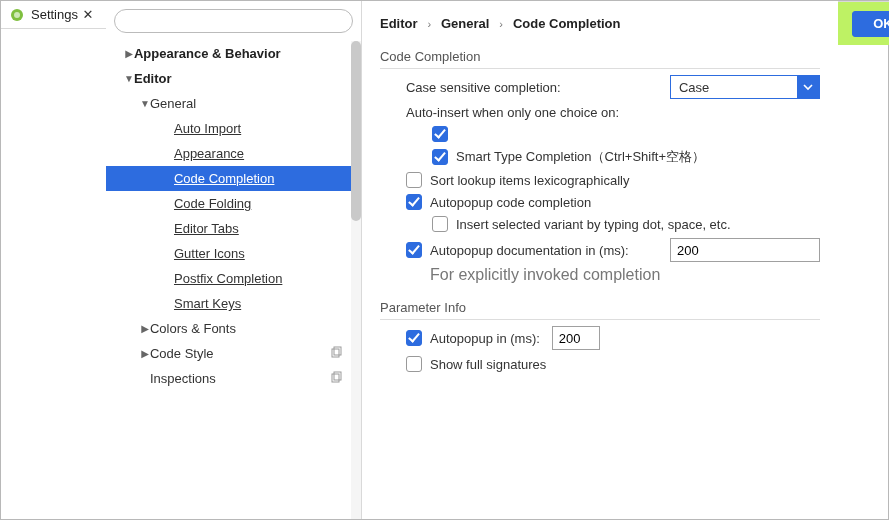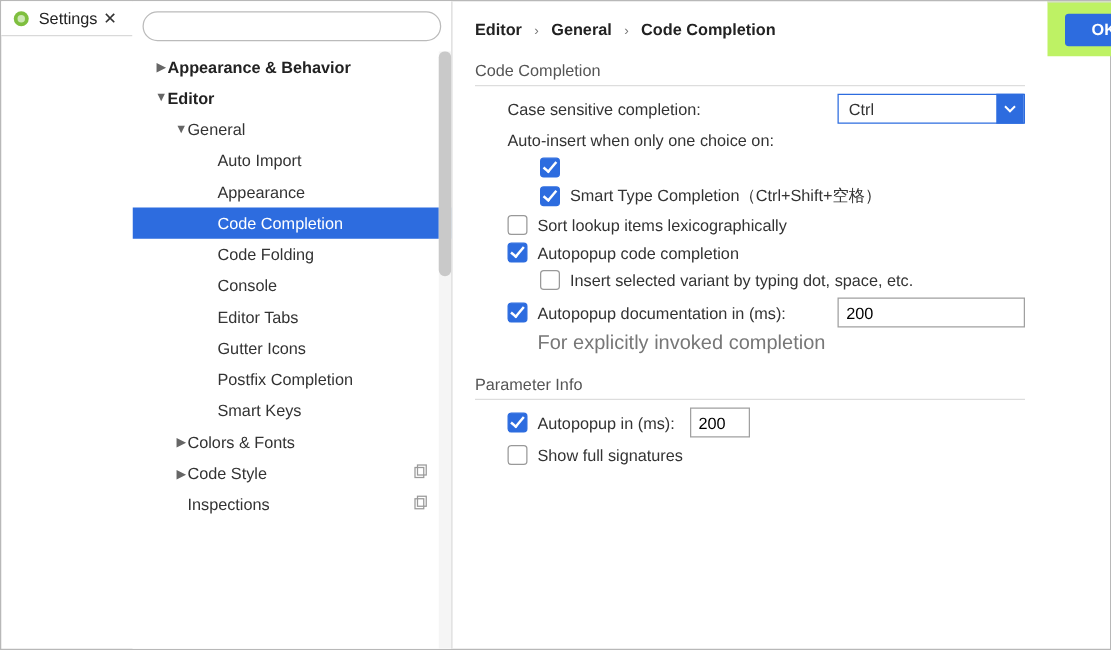--- a/index.html
+++ b/index.html
@@ -19,21 +19,21 @@
   .tree-thumb { position:absolute; right:0; top:0; width:10px; height:180px; background:#c9c9c9; border-radius:5px; }
   .row { height:25px; display:flex; align-items:center; color:#333; cursor:pointer; padding-right:14px; position:relative; }
   .row .caret { width:10px; display:inline-block; text-align:center; color:#666; font-size:10px; }
   .row .caret.blank { visibility:hidden; }
   .row .lbl { white-space:nowrap; }
   .row.bold .lbl { font-weight:700; color:#222; }
   .row.sel { background:#2d6cdf; color:#fff; }
   .row.sel .lbl { color:#fff; }
   .ind0 { padding-left:18px; }
   .ind1 { padding-left:34px; }
-  .ind2 { padding-left:58px; }
+  .ind2 { padding-left:58px;text-decoration:underline; }
   .row .copy-ic { position:absolute; right:18px; top:5px; color:#9a9a9a; }
   .main { flex:1; display:flex; flex-direction:column; min-width:0; }
   .crumbs { padding:14px 18px 8px 18px; font-weight:700; color:#222; font-size:14px; }
   .crumbs .sep { color:#777; font-weight:400; padding:0 6px; font-size:11px; }
   .content { flex:1; overflow-y:auto; padding:0 18px 10px 18px; color:#333; }
   .section { color:#555; margin:10px 0 6px 0; border-bottom:1px solid #ddd; padding-bottom:4px; }
   .section.no-border { border-bottom:none; margin-top:16px; }
   .form-row { display:flex; align-items:center; margin:6px 0; }
   .form-row.indent1 { padding-left:26px; }
   .form-row.indent2 { padding-left:52px; }
@@ -102,24 +102,20 @@
             <div class="row ind2 sel">
               <span class="caret blank">▶</span>
               <span class="lbl">Code Completion</span>
             </div>
             <div class="row ind2">
               <span class="caret blank">▶</span>
               <span class="lbl">Code Folding</span>
             </div>
             <div class="row ind2">
               <span class="caret blank">▶</span>
-              <span class="lbl">Console</span>
-            </div>
-            <div class="row ind2">
-              <span class="caret blank">▶</span>
               <span class="lbl">Editor Tabs</span>
             </div>
             <div class="row ind2">
               <span class="caret blank">▶</span>
               <span class="lbl">Gutter Icons</span>
             </div>
             <div class="row ind2">
               <span class="caret blank">▶</span>
               <span class="lbl">Postfix Completion</span>
             </div>
@@ -163,21 +159,21 @@
         <span>Code Completion</span>
       </div>
 
       <div class="content">
         <div class="section">Code Completion</div>
 
         <div class="form-row indent1">
           <span class="label-col">Case sensitive completion:</span>
           <span style="flex:1"></span>
           <div class="select">
-            <span>Ctrl</span>
+            <span>Case</span>
             <span class="select-btn">
               <svg width="10" height="10" viewBox="0 0 10 10">
                   <path d="M1 3 L5 7 L9 3" stroke="#fff" stroke-width="1.6" fill="none"></path>
                 </svg>
             </span>
           </div>
         </div>
 
         <div class="form-row indent1">
           <span>Auto-insert when only one choice on:</span>

